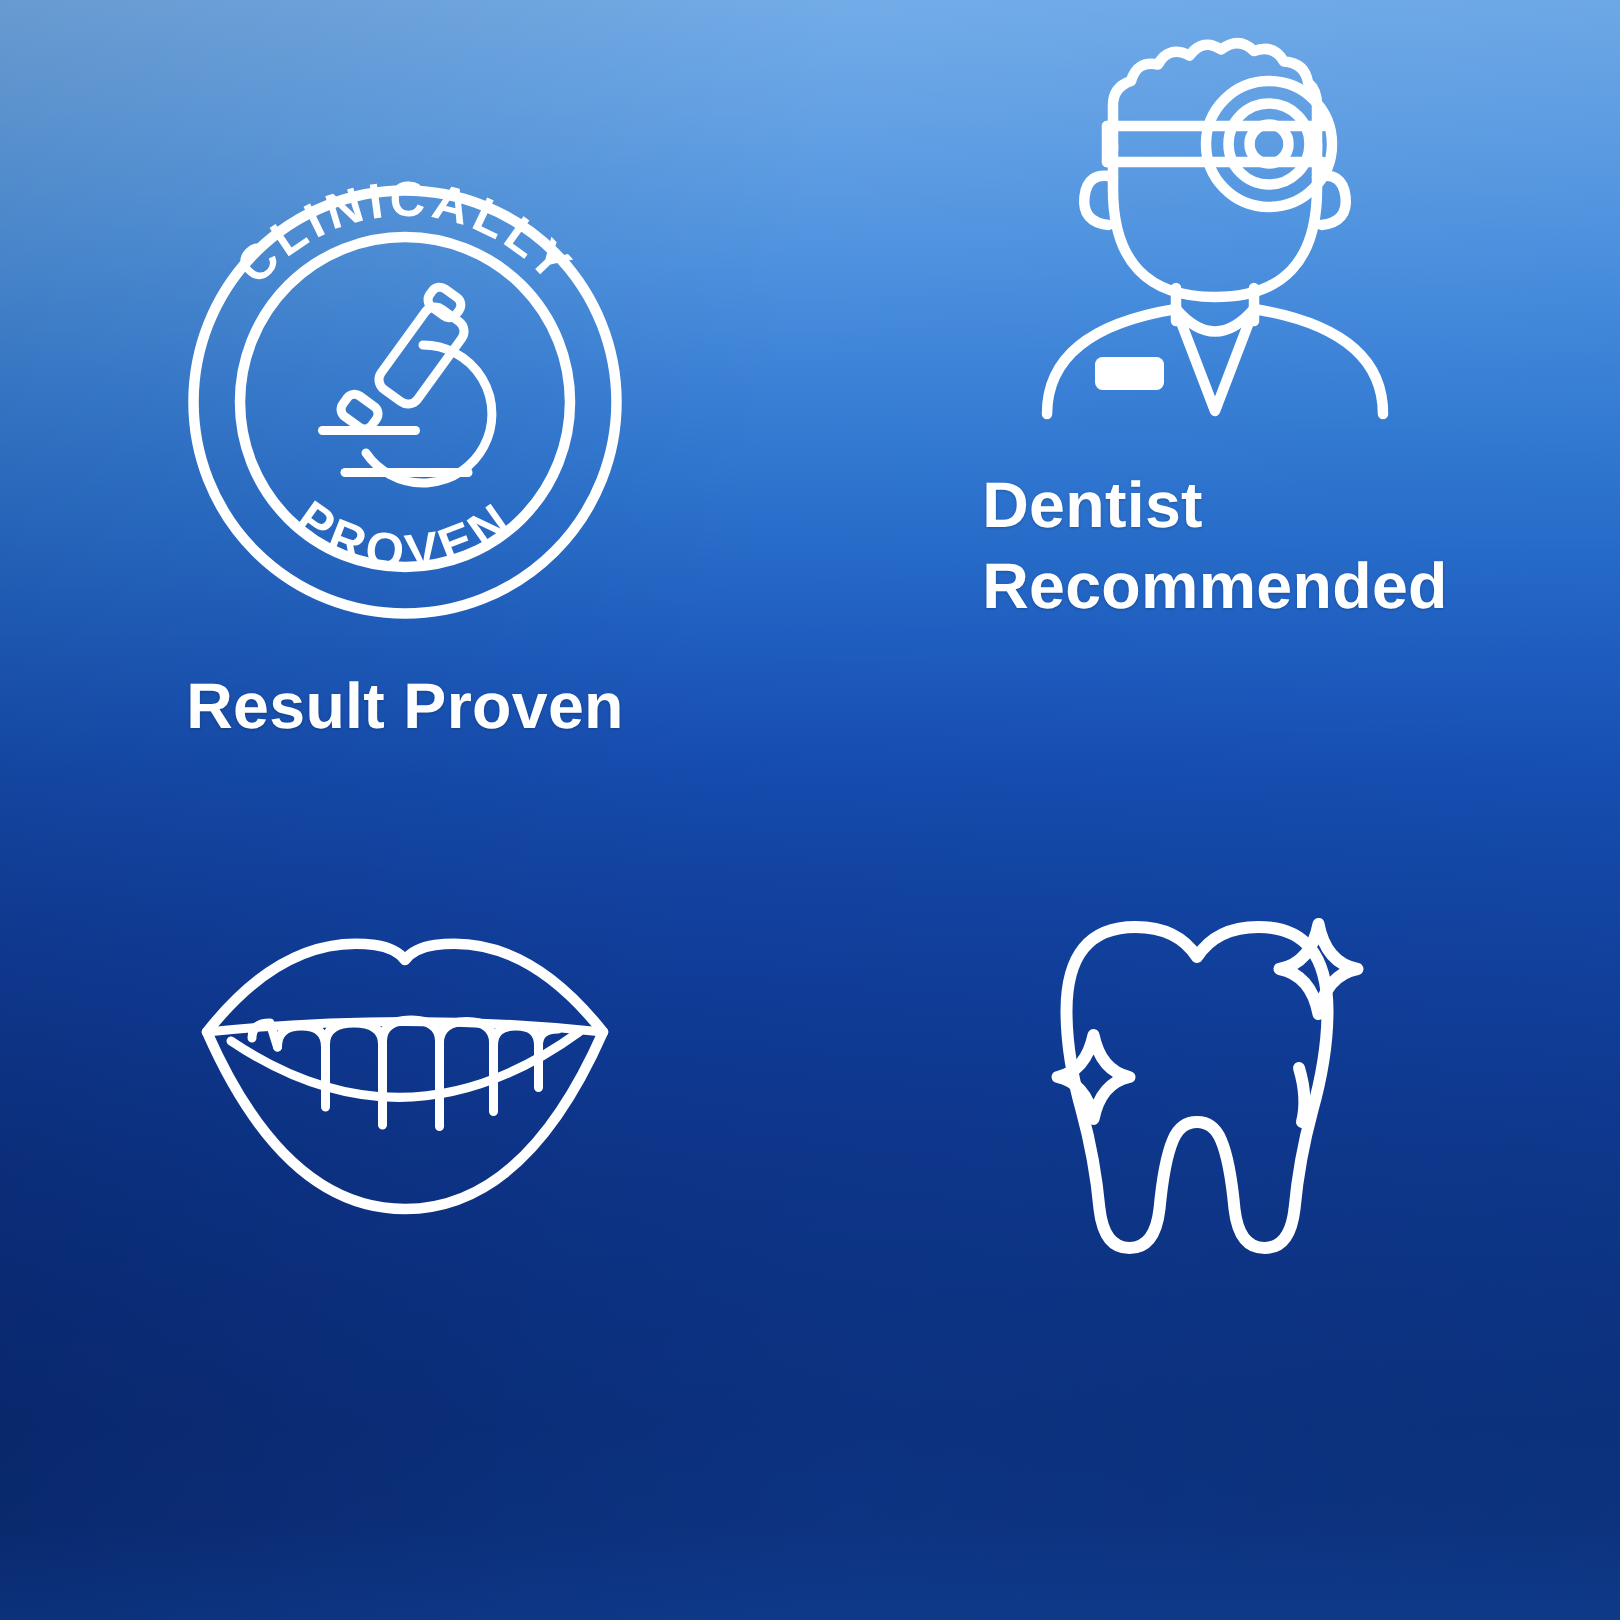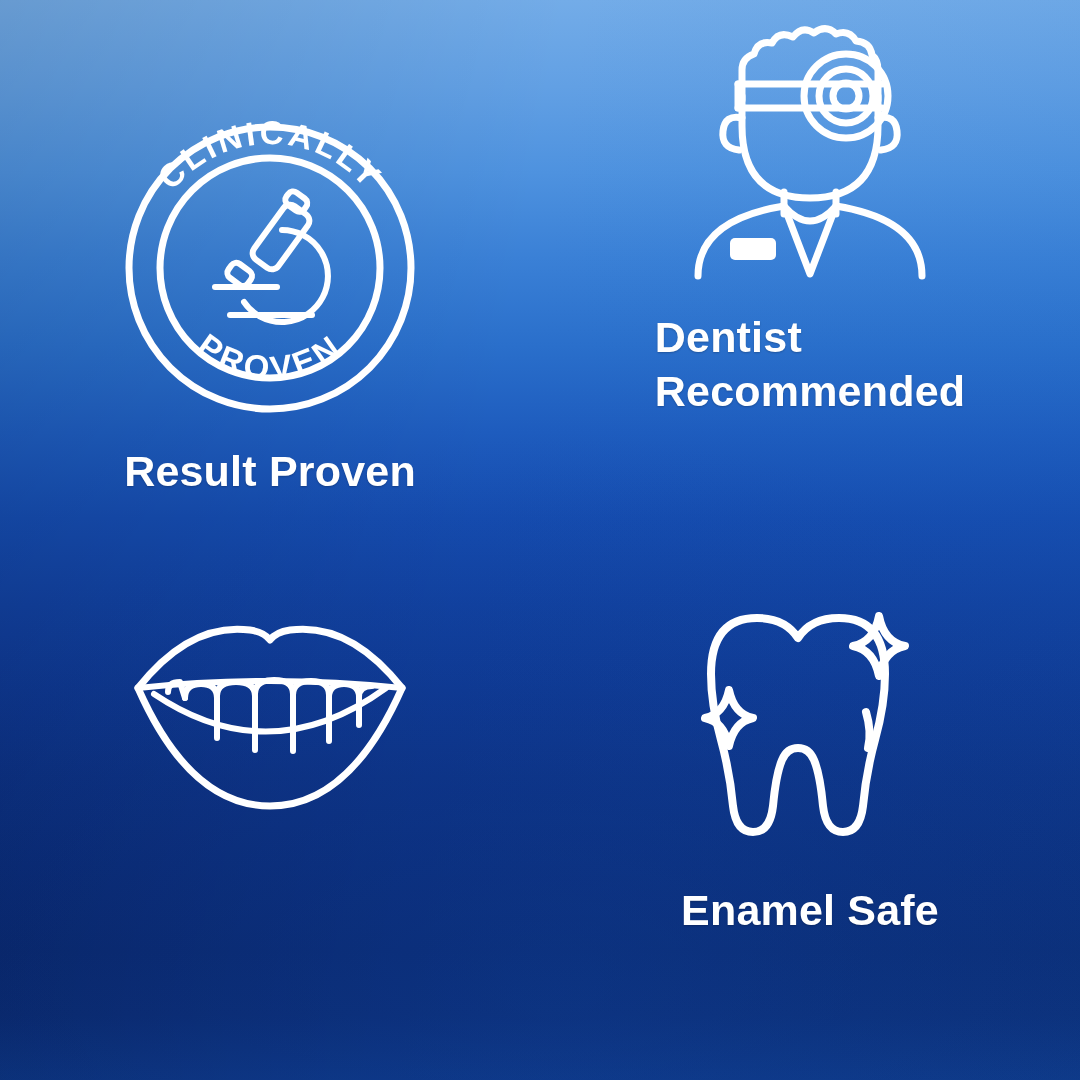--- a/index.html
+++ b/index.html
@@ -219,17 +219,16 @@
                    q -28,0 -41,20
                    q -13,-20 -41,-20 Z" stroke-width="8"></path>
 
           <path class="stroke" d="M 171,104 q 6,20 2,36" stroke-width="8"></path>
 
           <path class="stroke" d="M 184,8 q 5,26 26,30 q -21,4 -26,30 q -5,-26 -26,-30 q 21,-4 26,-30 Z" stroke-width="8"></path>
 
           <path class="stroke" d="M 34,82 q 5,24 24,28 q -19,4 -24,28 q -5,-24 -24,-28 q 19,-4 24,-28 Z" stroke-width="8"></path>
         </svg>
       </span>
-      <p class="feature-label">Enamel Safe</p>
     </div>
 
   </div>
 </div>
 
 </body></html>

